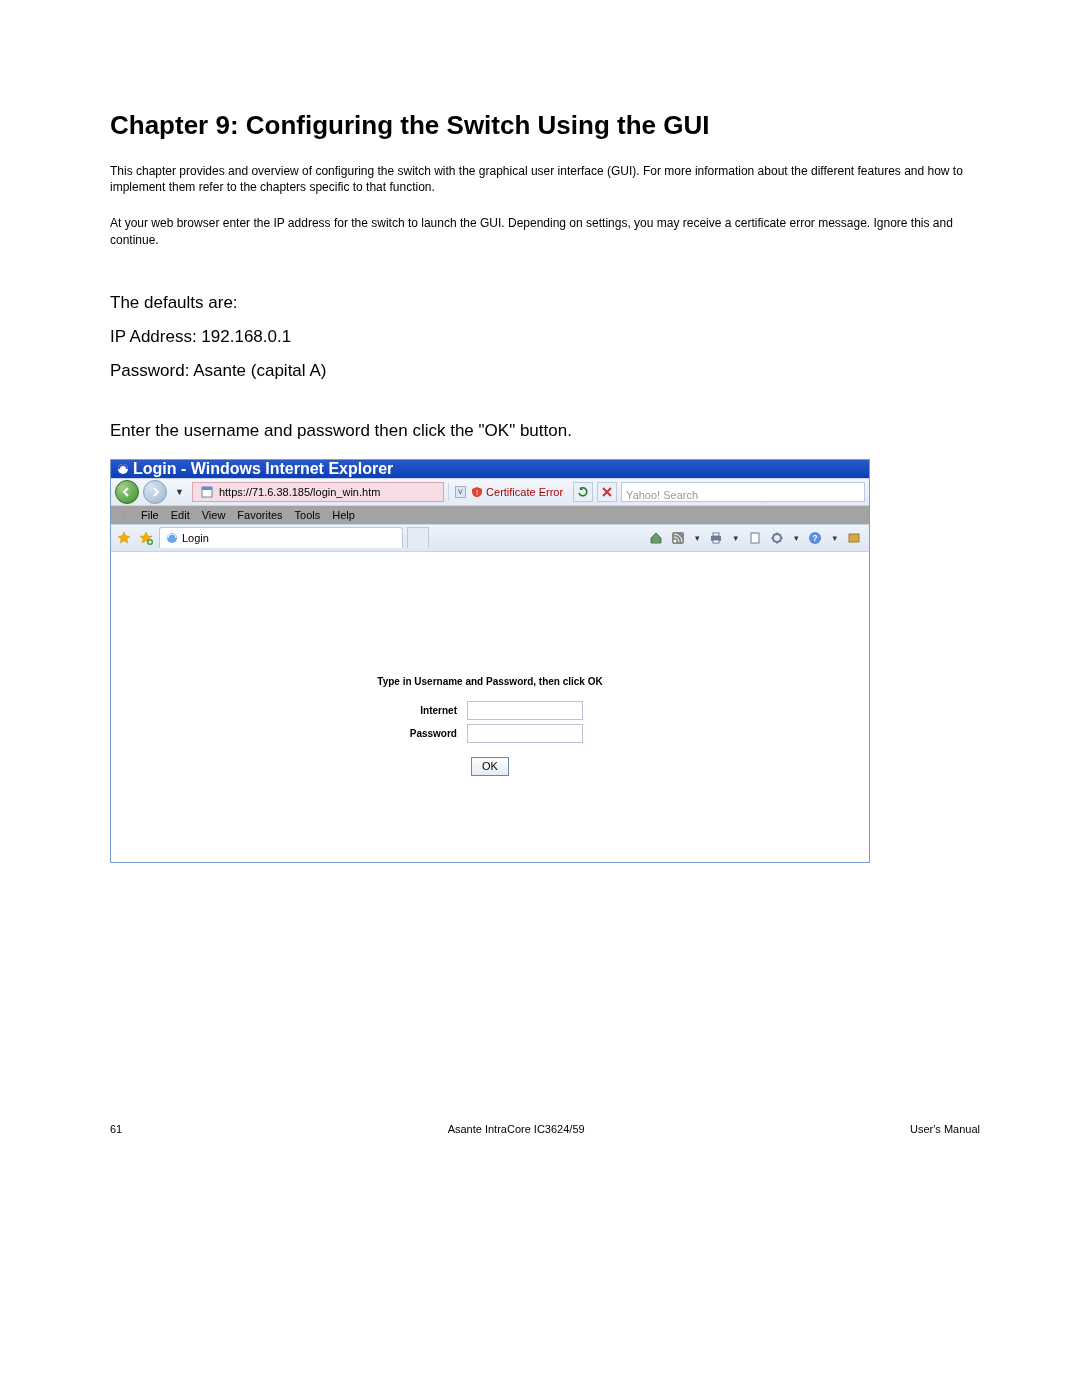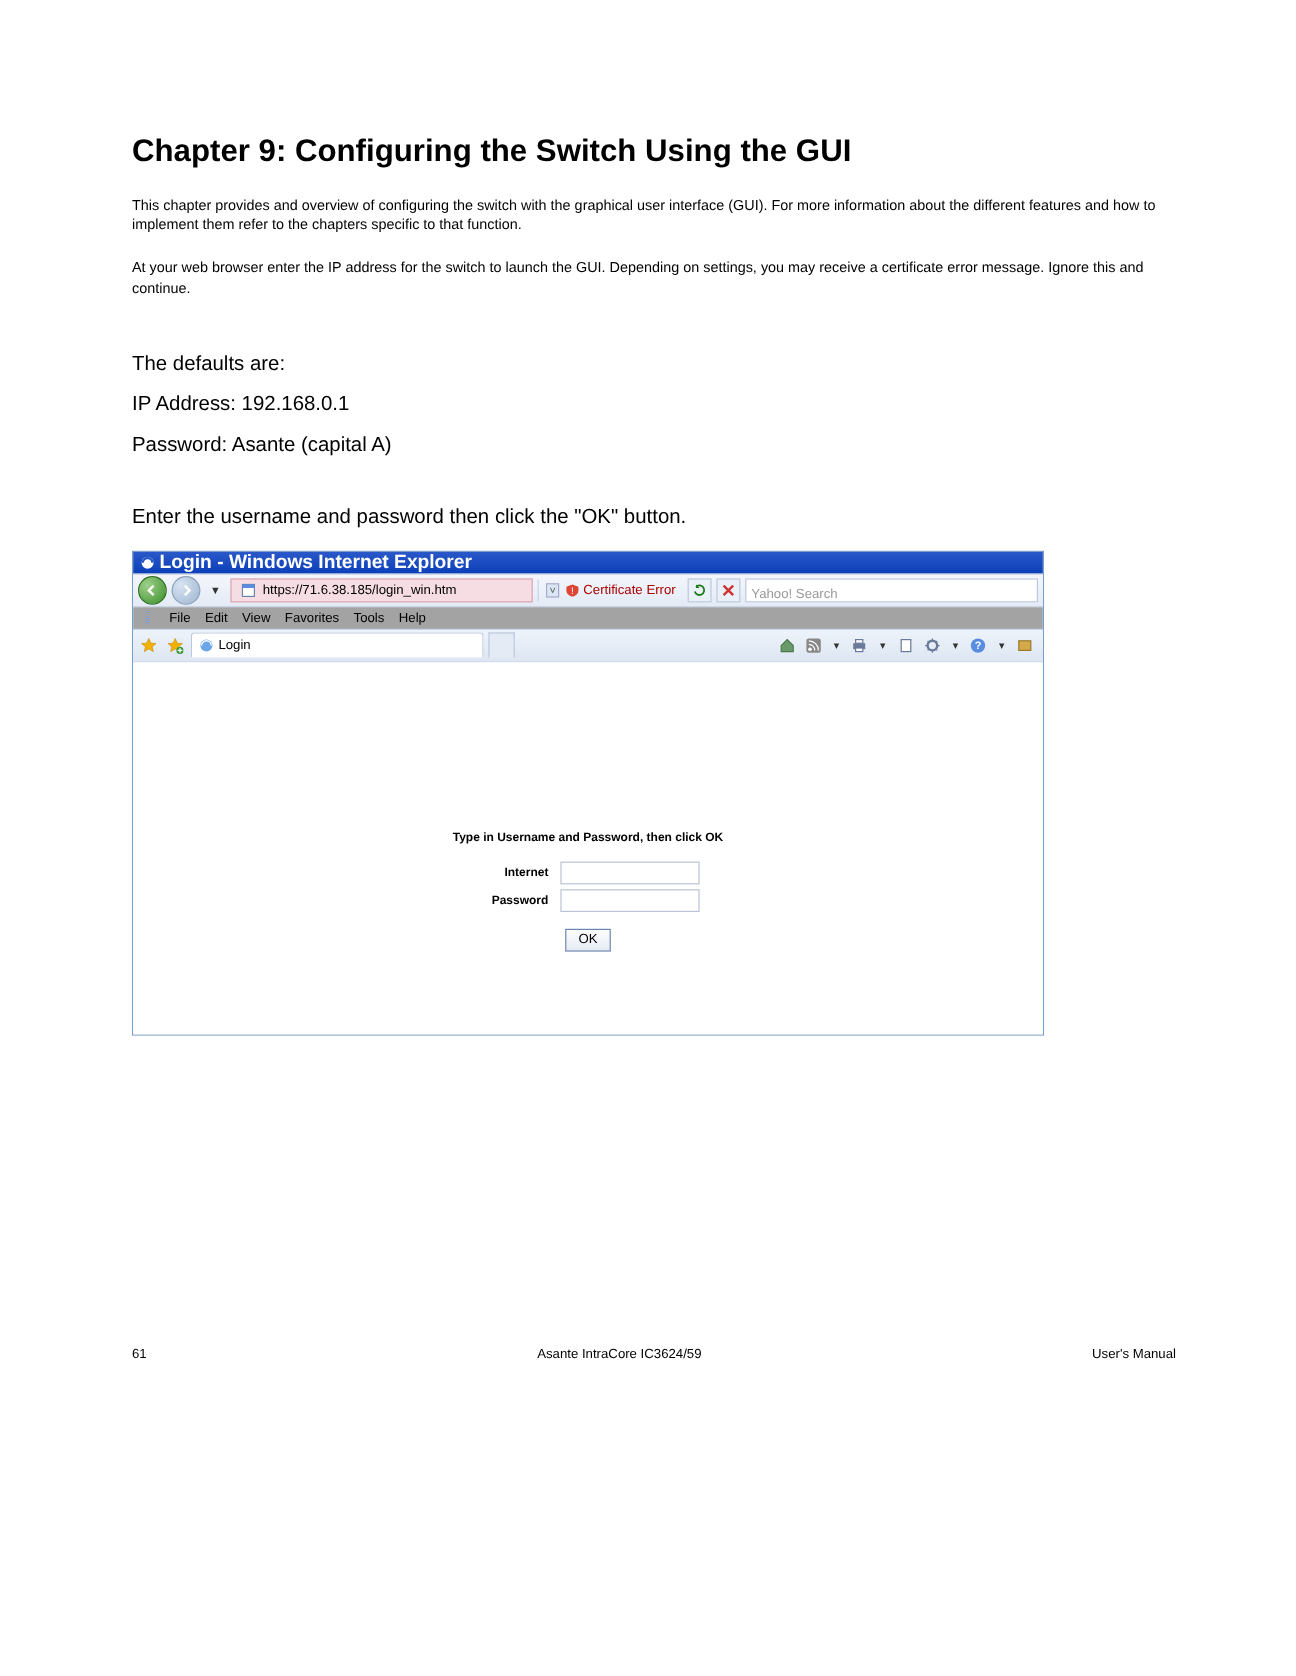--- a/index.html
+++ b/index.html
@@ -153,21 +153,21 @@
     align-items:center;
     justify-content:center;
     flex-direction:column;
   }
   .login-box {
     text-align:center;
     font-size:11px;
     color:#000;
     font-family: Tahoma, Arial, sans-serif;
     position: relative;
-    top: 36px;
+    top: 19px;
   }
   .login-box .prompt { font-weight:bold; margin-bottom:14px; font-size:10px;}
   .login-row { display:flex; align-items:center; justify-content:center; gap:10px; margin-bottom:4px;}
   .login-row label { width:60px; text-align:right; font-weight:bold; font-size:10px;}
   .login-row input { width:110px; height:15px; border:1px solid #b8c4d6; background:#fff;}
   .ok-btn {
     margin-top:10px;
     width:38px;height:19px;
     border:1px solid #6a84b0;
     background:linear-gradient(#fdfdfe,#e6ecf5);

